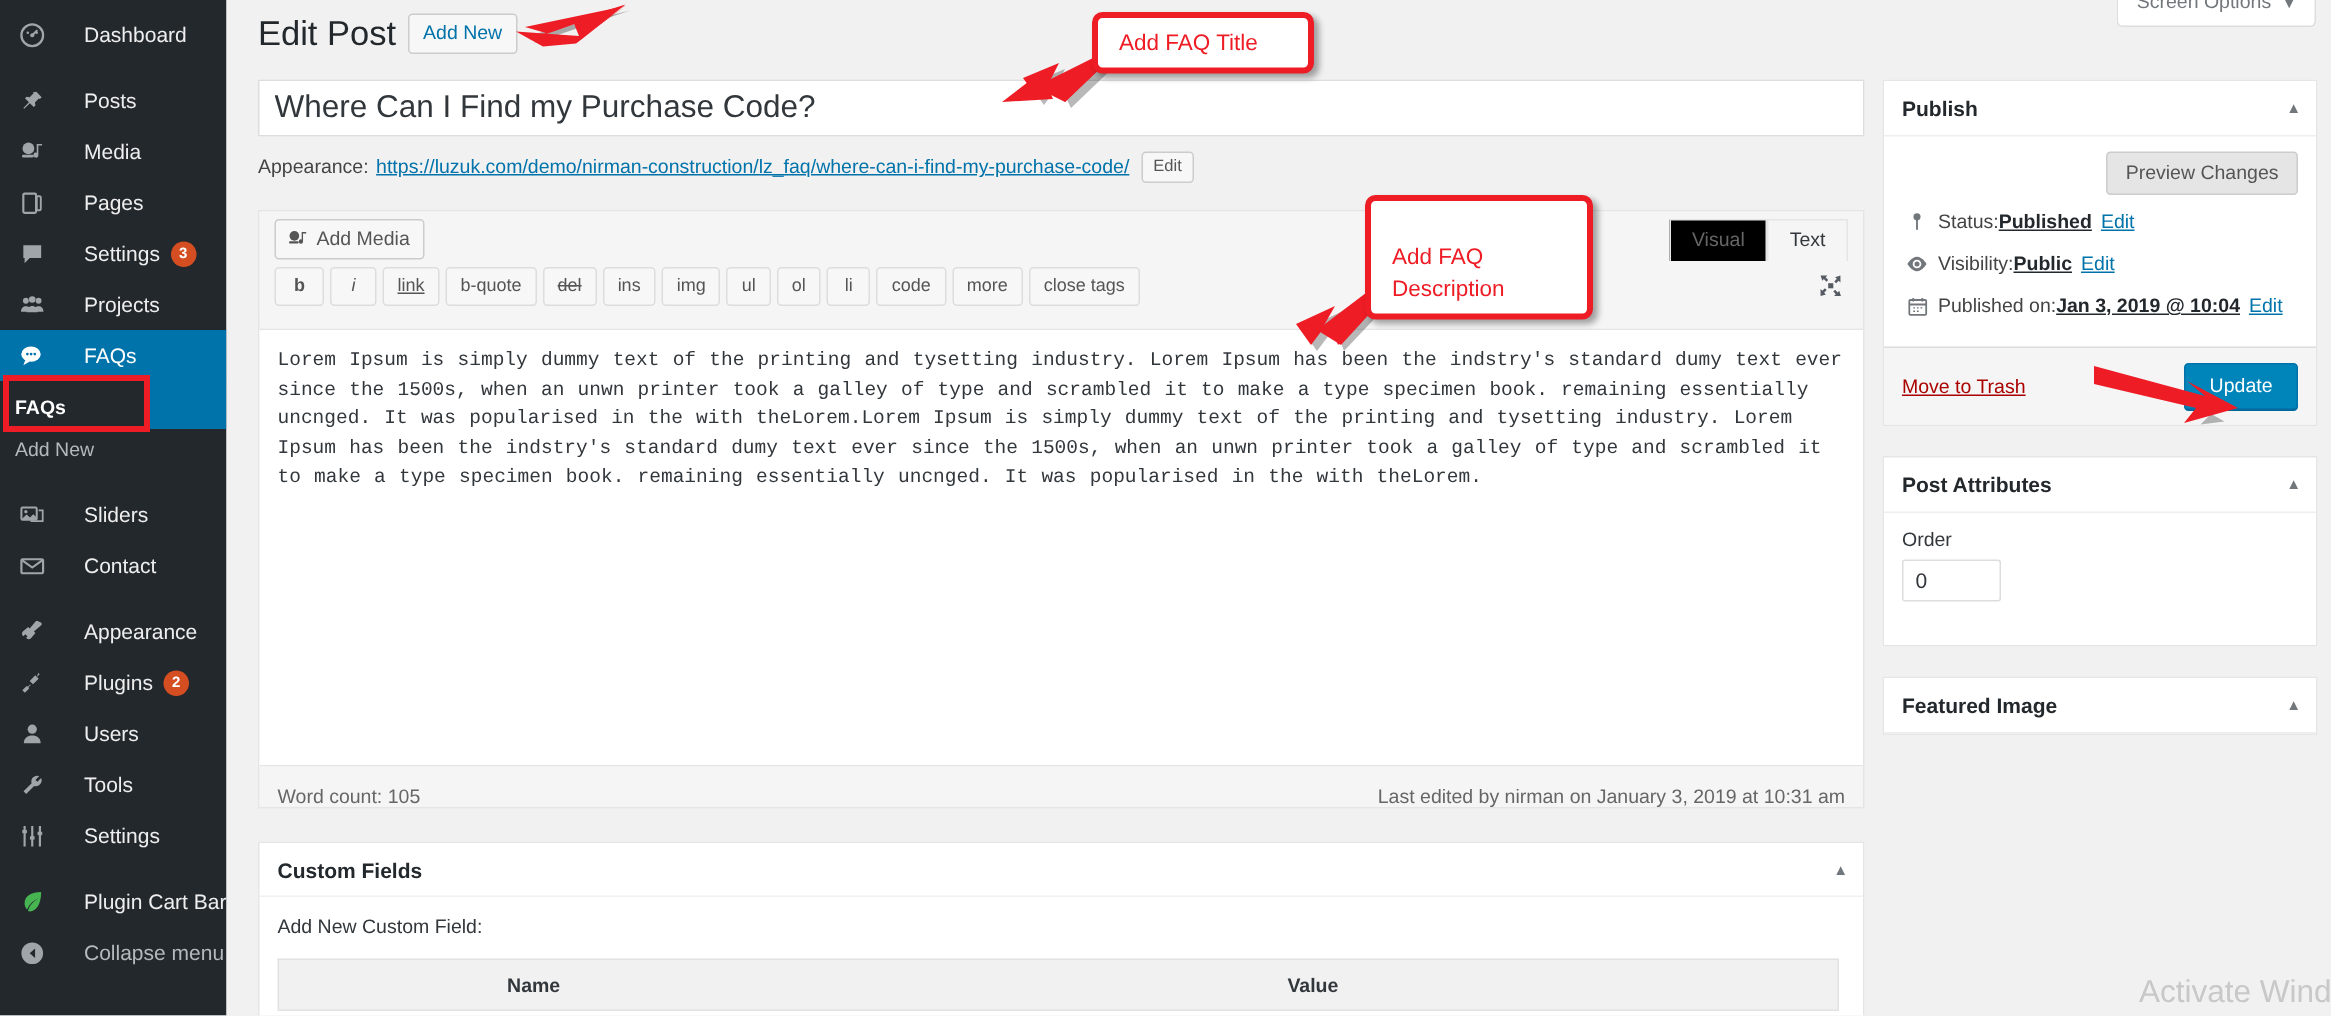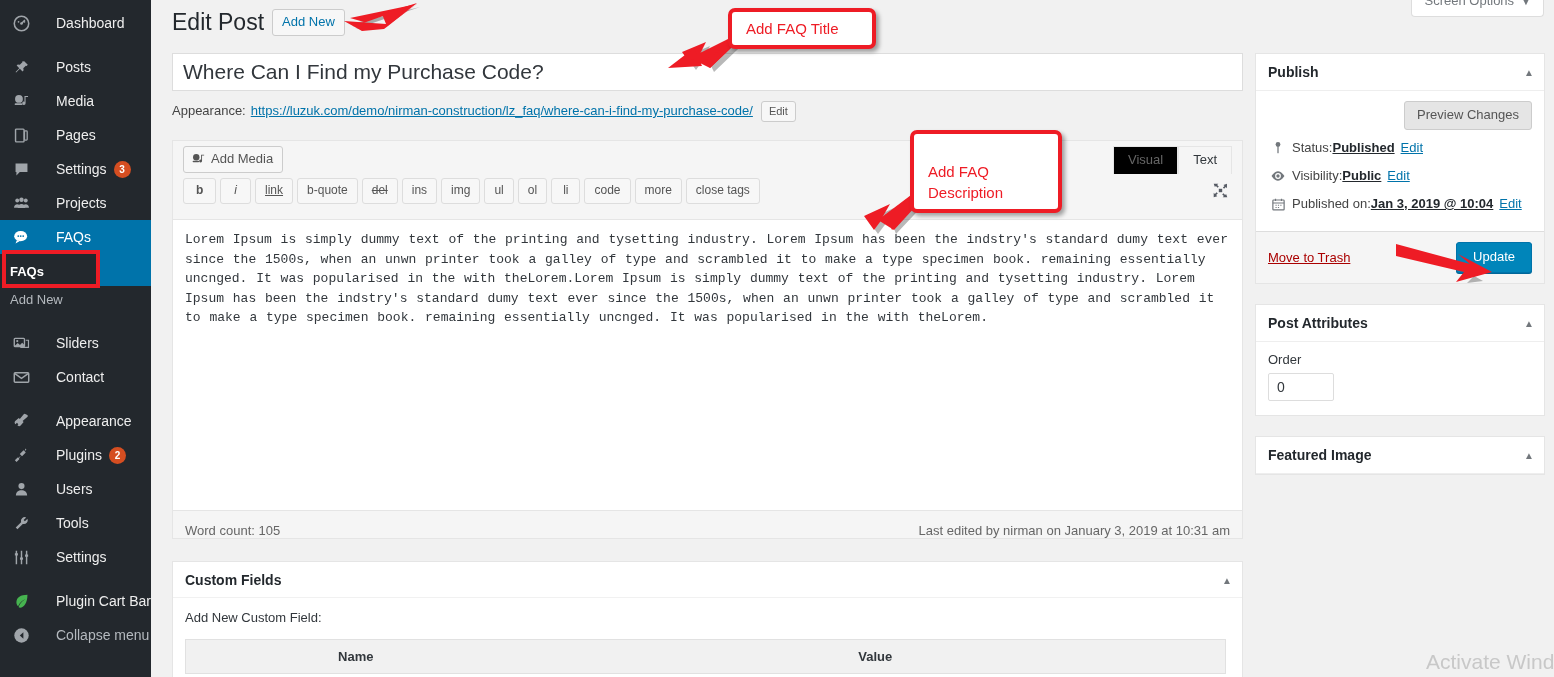--- a/index.html
+++ b/index.html
@@ -386,21 +386,21 @@
     border: 1px solid #0073aa;
     border-radius: 3px;
     color: #fff;
     font-size: 13px;
     font-weight: normal;
     padding: 5px 16px 6px;
     line-height: 18px;
     cursor: pointer;
     box-shadow: 0 1px 0 #006799;
   }
-  #attr-body { padding: 10px 12px 14px 12px; }
+  #attr-body { padding: 10px 12px 29px 12px; }
   #order-label { font-size: 13px; color: #32373c; margin-bottom: 6px; }
   #order-input {
     width: 66px; height: 28px;
     border: 1px solid #ddd;
     border-radius: 2px;
     padding: 0 8px;
     font-family: "Liberation Sans", sans-serif;
     font-size: 14px;
     color: #32373c;
     outline: none;

